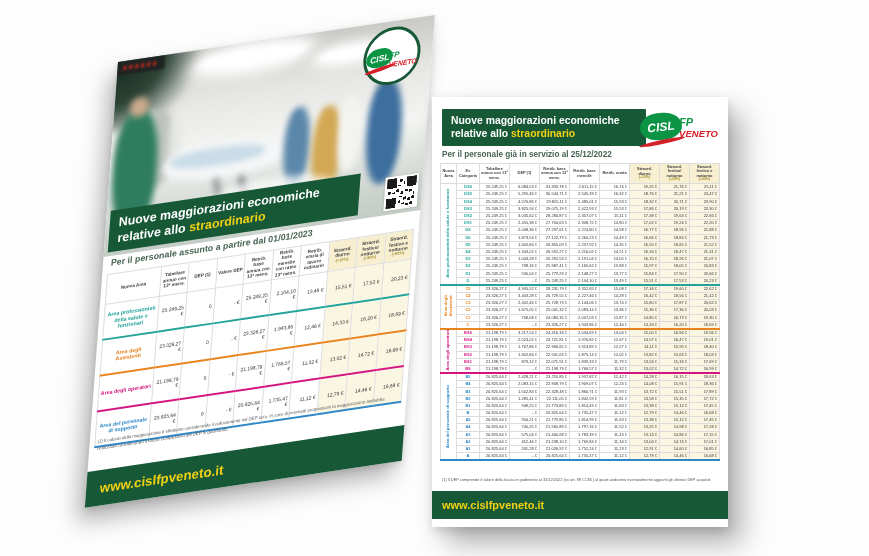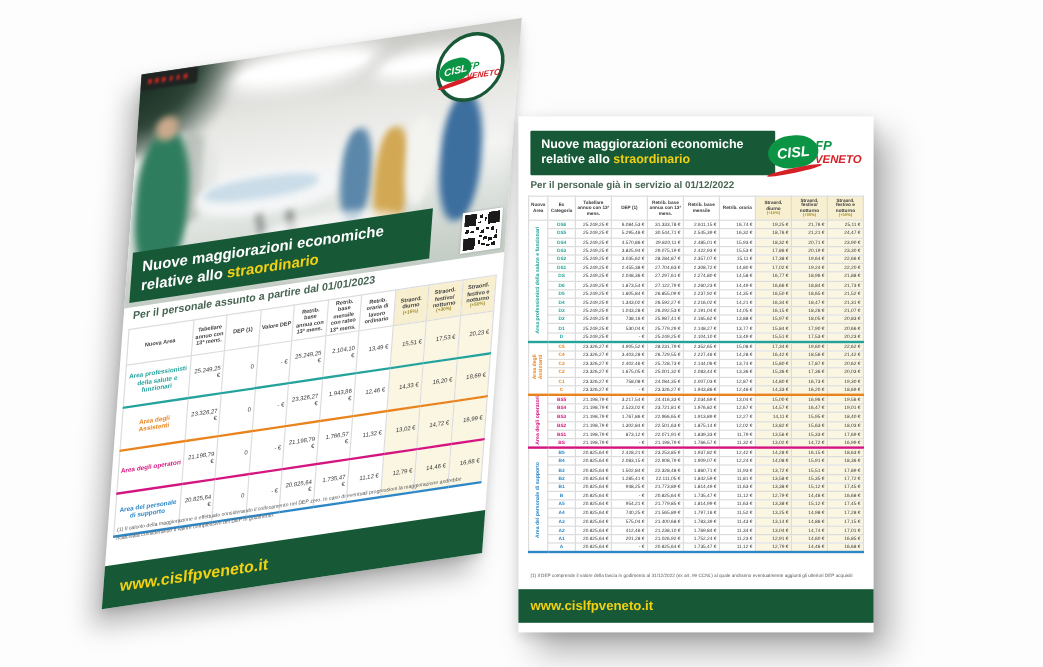--- a/index.html
+++ b/index.html
@@ -308,21 +308,21 @@
       <div class="logo-oval">
         <span>CISL</span>
         <div class="logo-swoosh"></div>
       </div>
       <div class="logo-right">
         <span class="logo-fp">FP</span>
         <span class="logo-veneto">VENETO</span>
       </div>
     </div>
 
-    <div class="subtitle subtitle-right">Per il personale già in servizio al 01/12/2022</div>
+    <div class="subtitle subtitle-right">Per il personale già in servizio al 25/12/2022</div>
 
     <table class="tbl tbl-right">
         <thead>
           <tr>
             <th>
               <div class="h-label">Nuova Area</div>
             </th>
             <th>
               <div class="h-label">Ex Categoria</div>
             </th>

